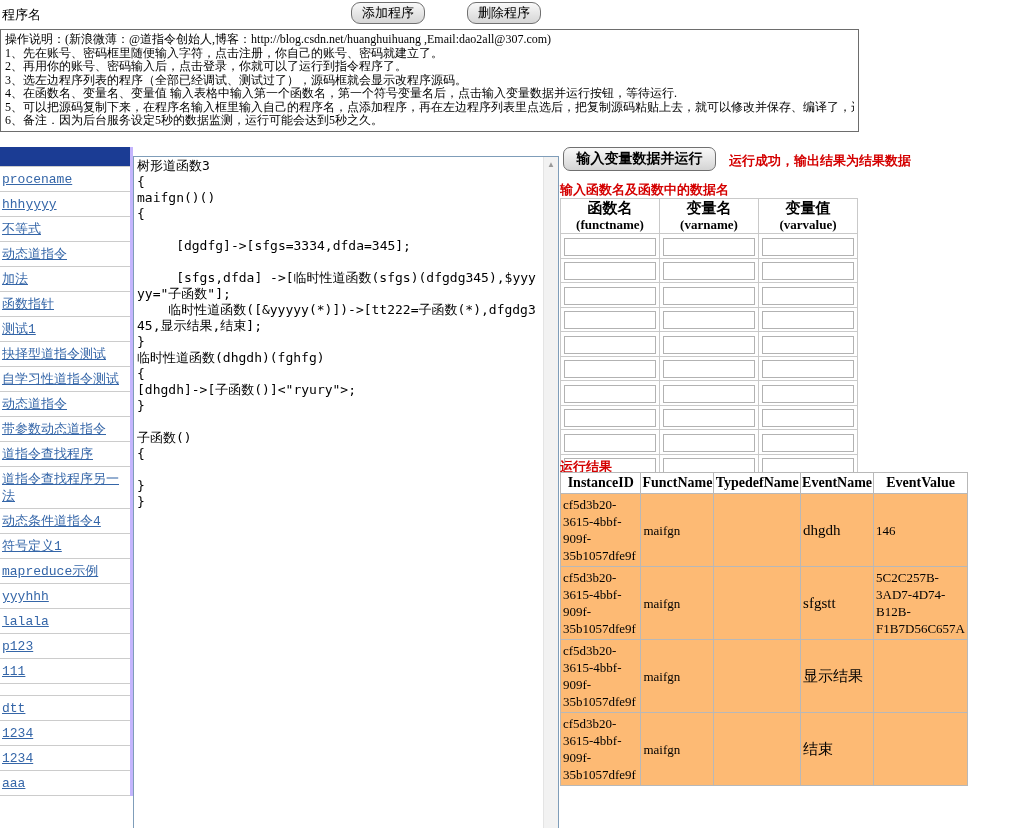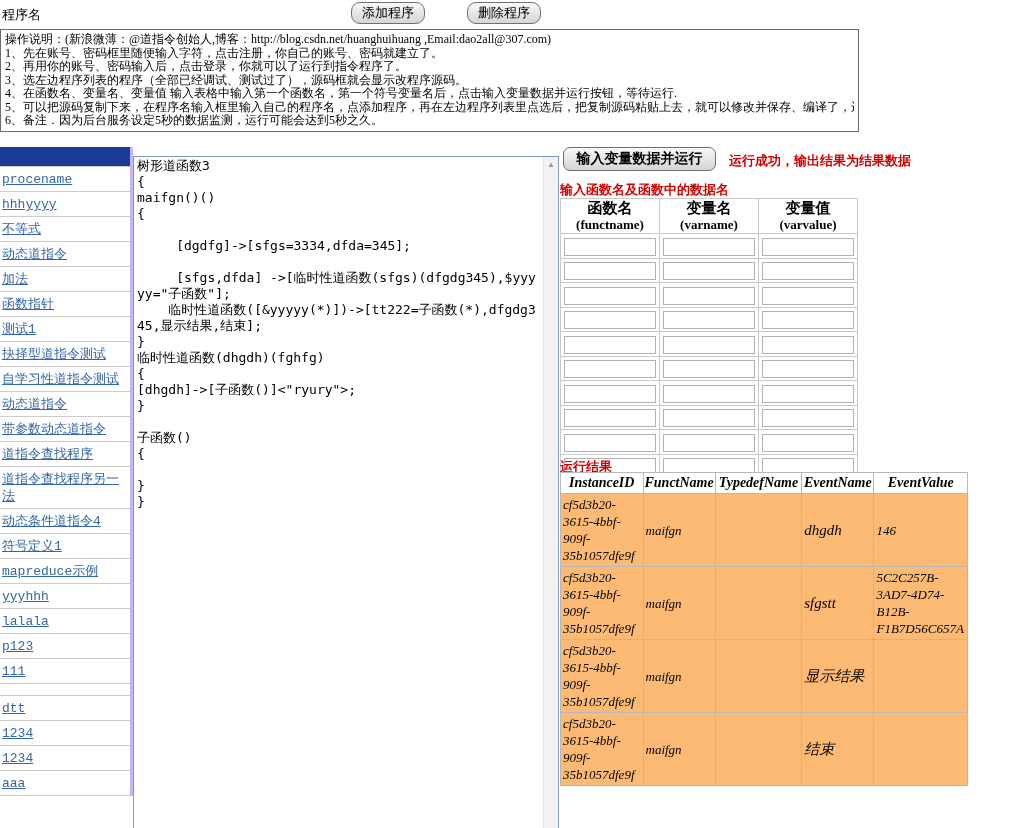--- a/index.html
+++ b/index.html
@@ -75,21 +75,20 @@
   .input-table td{padding:2px 3px;}
   .cell-input{
     width:86px;height:14px;border:1px solid #b2b2b2;padding:1px 2px;
     font-family:"Liberation Serif",serif;font-size:12px;
   }
   .result-label{position:absolute;left:560px;top:458px;font-size:13px;font-weight:bold;color:#d40000;}
   
   .result-table{
     position:absolute;left:560px;top:472px;border-collapse:collapse;width:408px;
     font-size:13px;
-    font-style:italic;
   }
   .result-table th{
     border:1px solid #b8b8b8;font-weight:bold;font-size:14px;text-align:center;
     padding:2px 1px;background:#fff;
   }
   .result-table td{
     border:1px solid #b8b8b8;padding:2px 2px;vertical-align:middle;
     line-height:17px;word-wrap:break-word;overflow-wrap:break-word;background:#fdba74;
   }
   .result-table td.cn{font-size:15px;}

